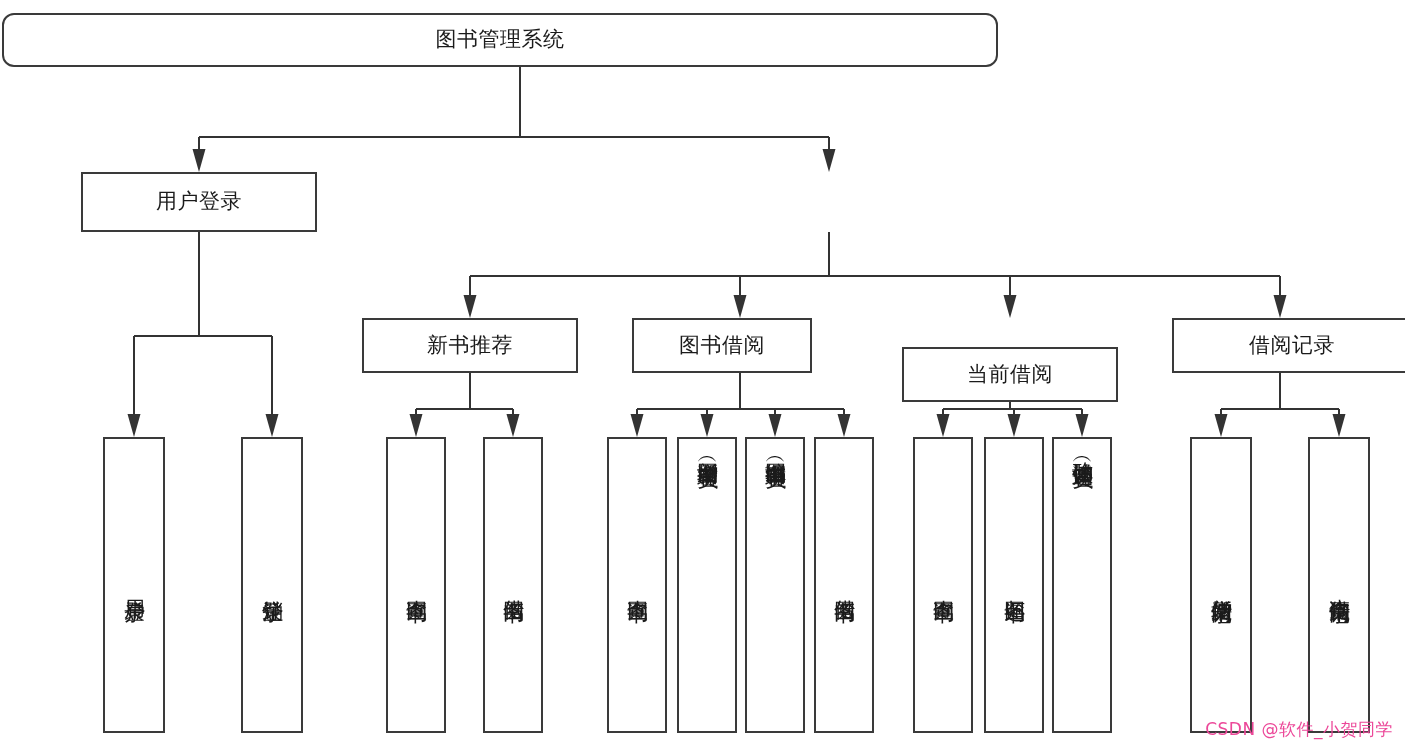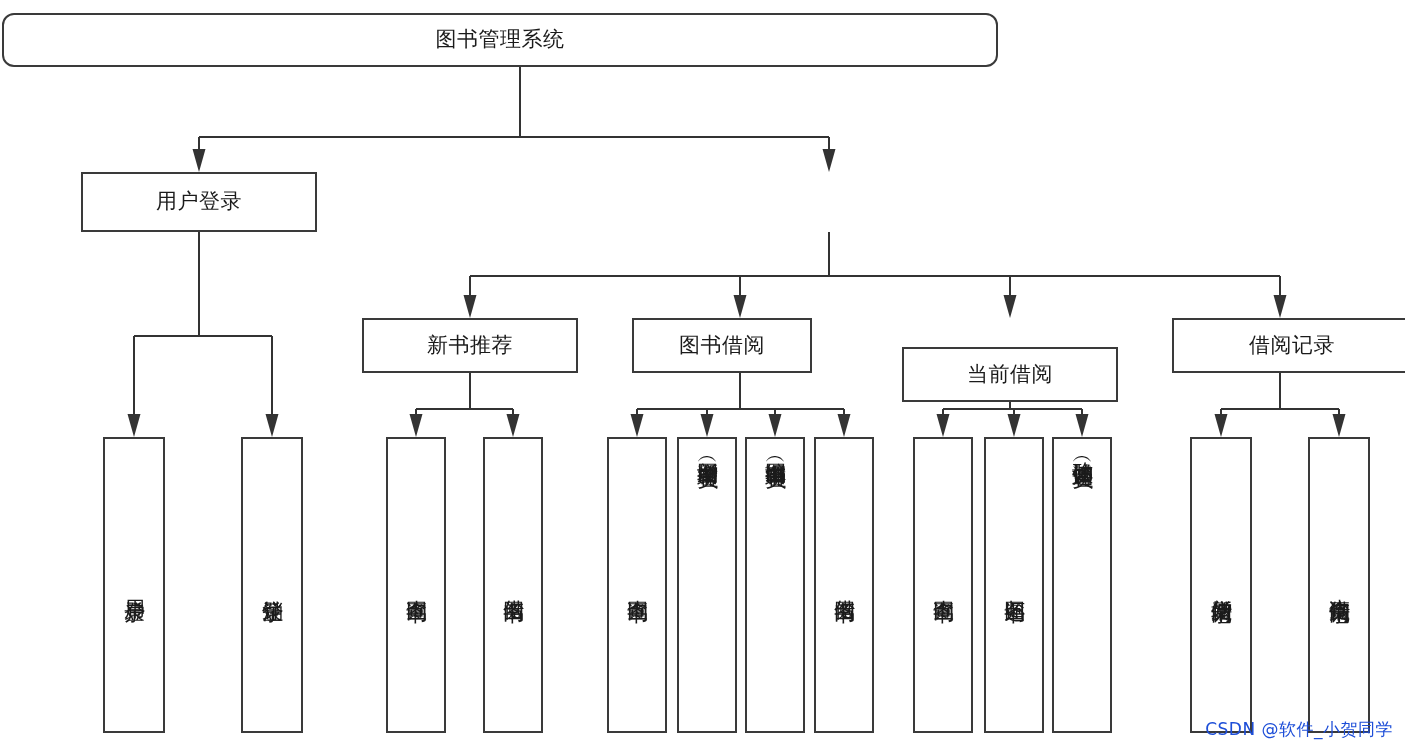--- a/index.html
+++ b/index.html
@@ -62,21 +62,21 @@
     white-space: nowrap;
   }
   .node-box.vertical.centered {
     align-items: center;
   }
   #watermark {
     position: absolute;
     right: 12px;
     bottom: 6px;
     font-size: 17px;
-    color: #1d4ed8;
+    color: #ec4899;
     white-space: nowrap;
     letter-spacing: 0.5px;
     font-family: "DejaVu Sans", "Liberation Sans", sans-serif;
   }
 </style>
 </head>
 <body>
 
 <div id="diagram-root">
 

